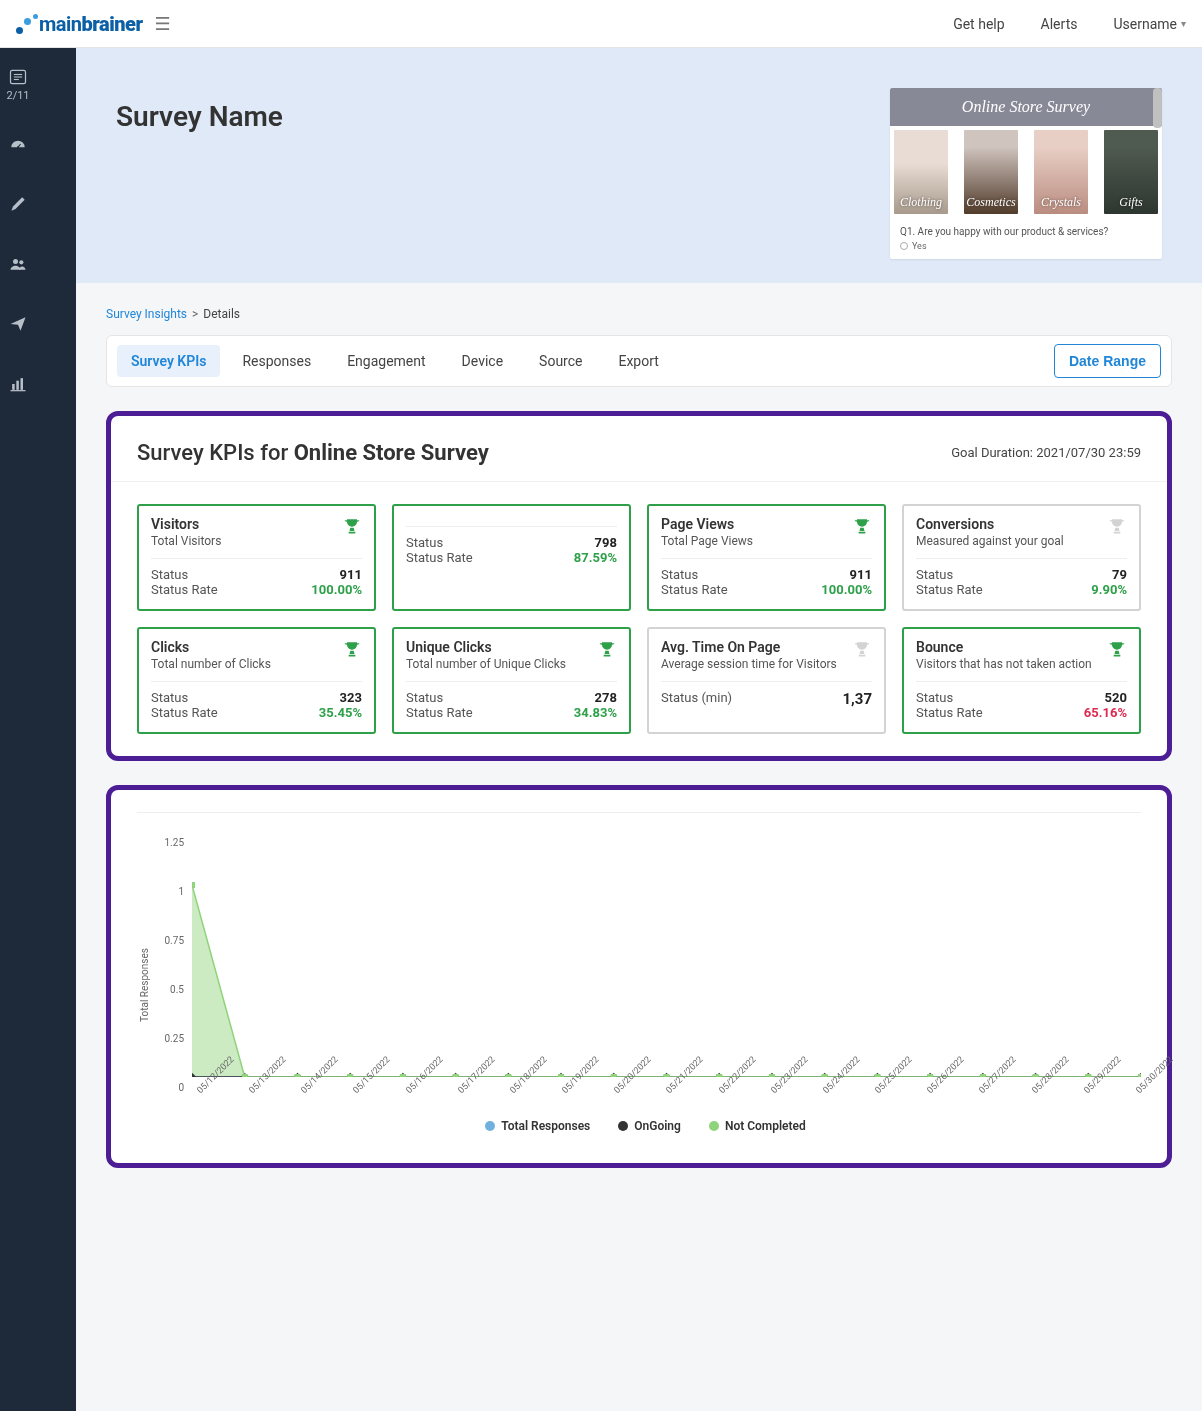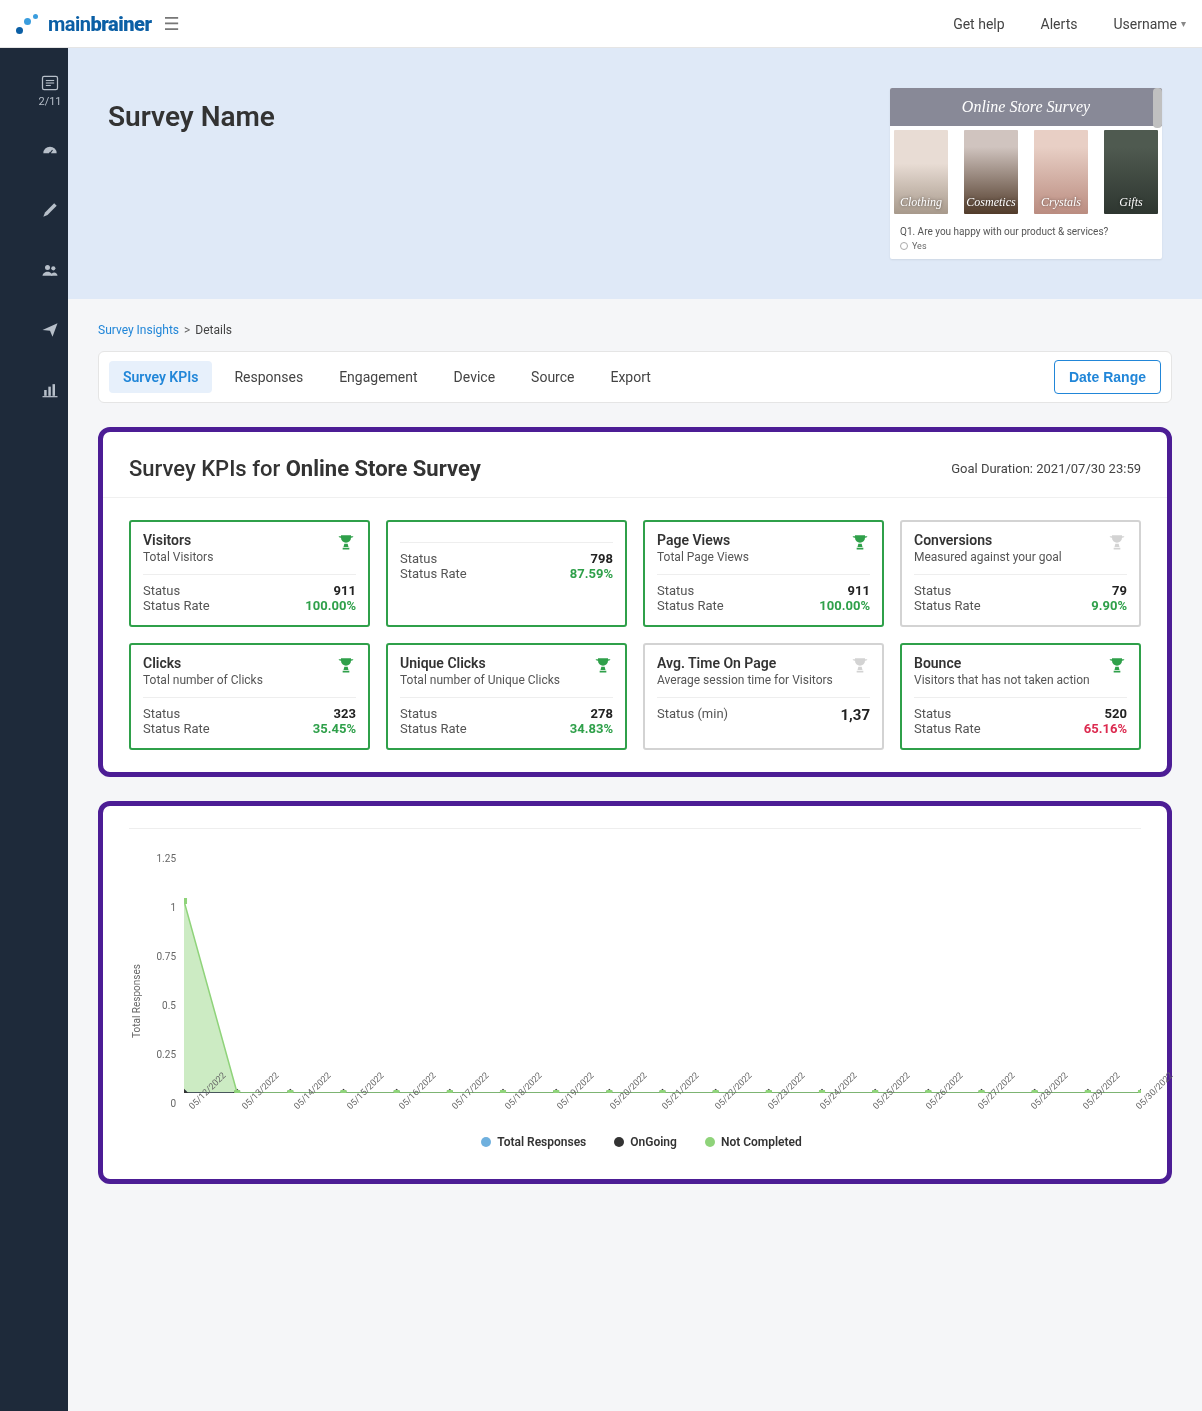--- a/index.html
+++ b/index.html
@@ -1,38 +1,38 @@
 <!DOCTYPE html>
 <html><head>
 <meta charset="utf-8">
 <style>
   * { box-sizing: border-box; margin: 0; padding: 0; }
   body { font-family: -apple-system, BlinkMacSystemFont, "Segoe UI", Roboto, Helvetica, Arial, sans-serif; background: #f5f6f8; color: #333; }
   .topbar { height: 48px; background: #fff; border-bottom: 1px solid #e5e5e5; display: flex; align-items: center; padding: 0 16px; justify-content: space-between; }
   .topbar-left { display: flex; align-items: center; gap: 12px; }
-  .logo { display: flex; align-items: center; gap: 10px; }
+  .logo { display: flex; align-items: center; gap: 1px; }
   .logo-dots { position: relative; width: 22px; height: 20px; }
   .logo-dots span { position: absolute; width: 7px; height: 7px; border-radius: 50%; }
   .logo-dots .d1 { background: #0b5fa5; left: 0; bottom: 0; }
   .logo-dots .d2 { background: #3a9dde; left: 8px; top: 4px; }
   .logo-dots .d3 { background: #3a9dde; right: 0; top: 0; width: 5px; height: 5px; }
   .logo-text { font-weight: 700; font-size: 20px; color: #0b5fa5; letter-spacing: -0.5px; }
   .logo-text b { color: #0b5fa5; }
   .hamburger { font-size: 18px; color: #777; cursor: pointer; }
   .topbar-right { display: flex; align-items: center; gap: 36px; font-size: 14px; }
   .top-link { color: #444; cursor: pointer; }
   .top-user { color: #444; cursor: pointer; display: flex; align-items: center; gap: 4px; }
   .top-user .caret { font-size: 10px; color: #888; }
   .layout { display: flex; }
-  .sidebar { width: 68px; background: #1e2a3a; min-height: calc(100vh - 48px); padding-top: 24px; display: flex; flex-direction: column; align-items: flex-end; gap: 24px; color: #b7bfc9; font-size: 11px; }
+  .sidebar { width: 76px; background: #1e2a3a; min-height: calc(100vh - 48px); padding-top: 18px; display: flex; flex-direction: column; align-items: flex-start; gap: 24px; color: #b7bfc9; font-size: 11px; }
   .side-icon { width: 36px; height: 36px; display: flex; flex-direction: column; align-items: center; justify-content: center; cursor: pointer; fill: #b7bfc9; gap: 2px; }
   .side-icon svg { width: 20px; height: 20px; }
   .side-count { font-size: 11px; }
   .main { flex: 1; }
-  .hero { background: #dfe9f7; padding: 40px 40px 40px 40px; display: flex; justify-content: space-between; align-items: flex-start; }
+  .hero { background: #dfe9f7; padding: 40px 40px 24px 40px; display: flex; justify-content: space-between; align-items: flex-start; }
   .hero-title { font-size: 28px; font-weight: 600; color: #333; margin-top: 12px; }
   .preview { width: 272px; background: #fff; border-radius: 2px; overflow: hidden; box-shadow: 0 1px 2px rgba(0,0,0,0.08); position: relative; }
   .preview-scroll { position: absolute; right: 0; top: 0; width: 9px; height: 40px; background: #c0c0c0; border-radius: 4px; }
   .preview-header { background: #888997; color: #fff; text-align: center; padding: 10px 0; font-family: cursive; font-style: italic; font-size: 16px; }
   .preview-imgs { display: flex; gap: 16px; padding: 4px; background: #fff; }
   .pimg { flex: 1; height: 84px; border-radius: 1px; position: relative; display: flex; align-items: flex-end; justify-content: center; overflow: hidden; }
   .pimg span { color: #fff; font-family: cursive; font-style: italic; font-size: 12px; padding-bottom: 4px; text-shadow: 0 0 3px rgba(0,0,0,0.5);}
   .pimg.clothing { background: linear-gradient(180deg,#e8dcd4 40%,#a7998b 100%); }
   .pimg.cosmetics { background: linear-gradient(180deg,#d0c4bf 20%,#513b2a 100%); }
   .pimg.crystals { background: linear-gradient(180deg,#e8cfc5 20%,#ba8c80 100%); }

